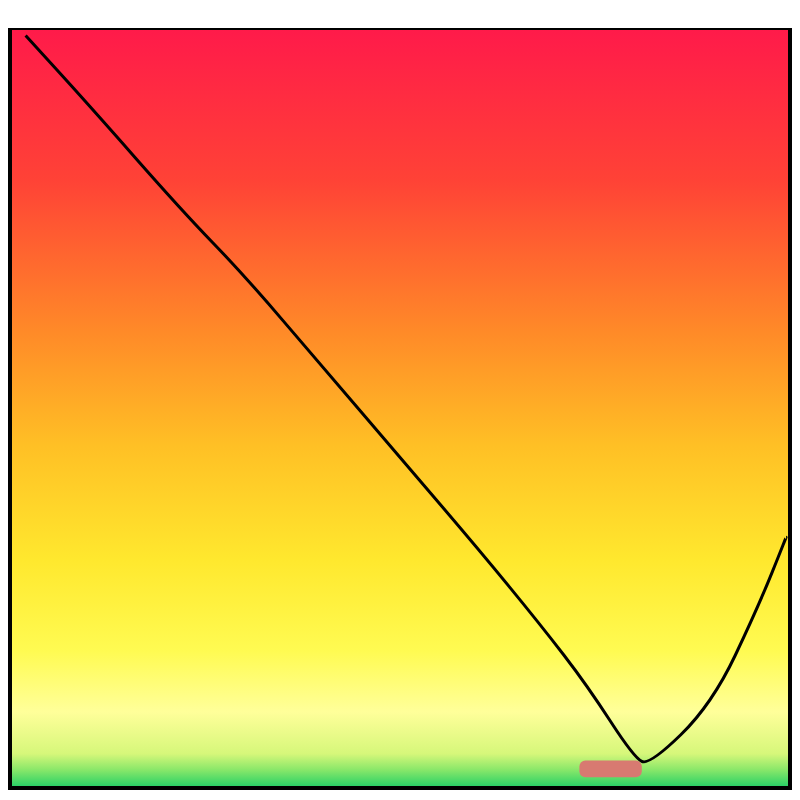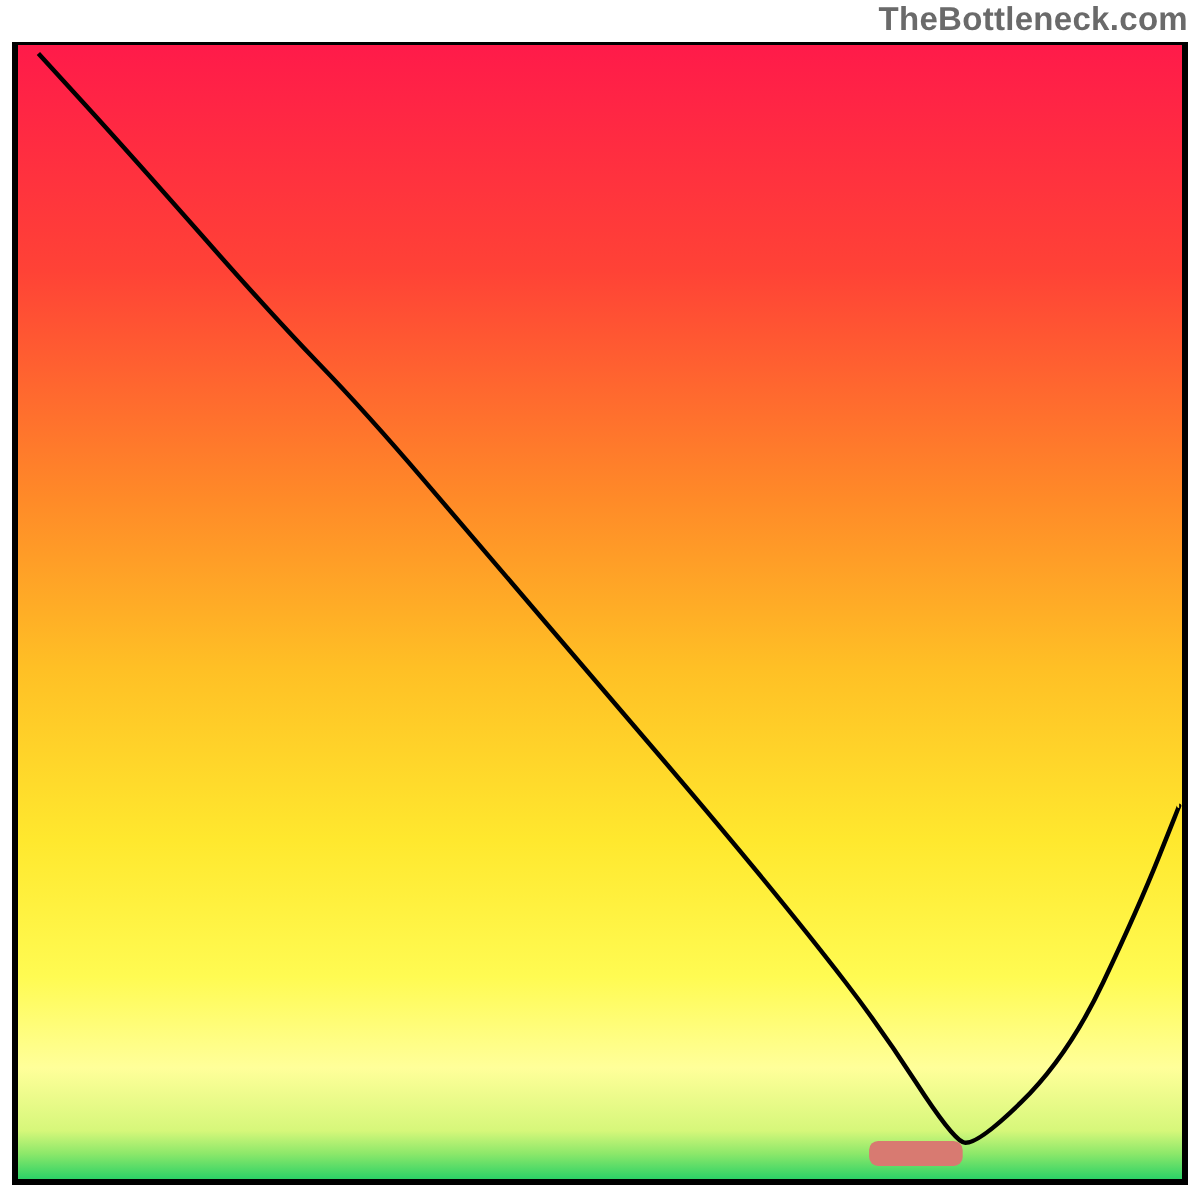--- a/index.html
+++ b/index.html
@@ -44,21 +44,20 @@
   }
   .marker {
     fill: #d87a71;
     stroke: none;
   }
 </style>
 </head>
 <body>
 
 <div class="frame">
-  <div class="attribution">TheBottleneck.com</div>
 
   <svg viewBox="0 0 800 772" preserveAspectRatio="none">
     <defs>
       <linearGradient id="bg-grad" x1="0" y1="0" x2="0" y2="1">
           <stop offset="0.00%" stop-color="#ff1a4a"></stop>
           <stop offset="20.00%" stop-color="#ff4236"></stop>
           <stop offset="40.00%" stop-color="#ff8a28"></stop>
           <stop offset="55.00%" stop-color="#ffc025"></stop>
           <stop offset="70.00%" stop-color="#ffe82e"></stop>
           <stop offset="82.00%" stop-color="#fffb52"></stop>

